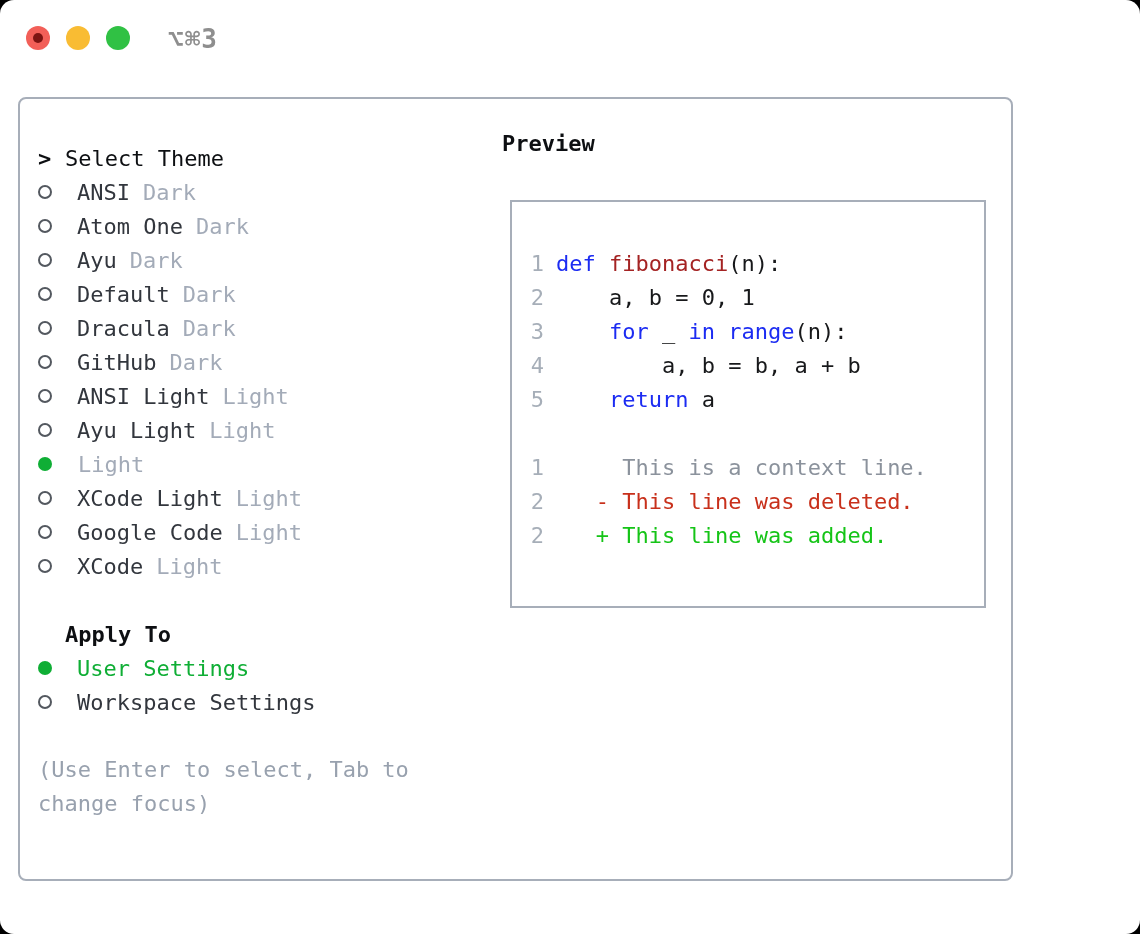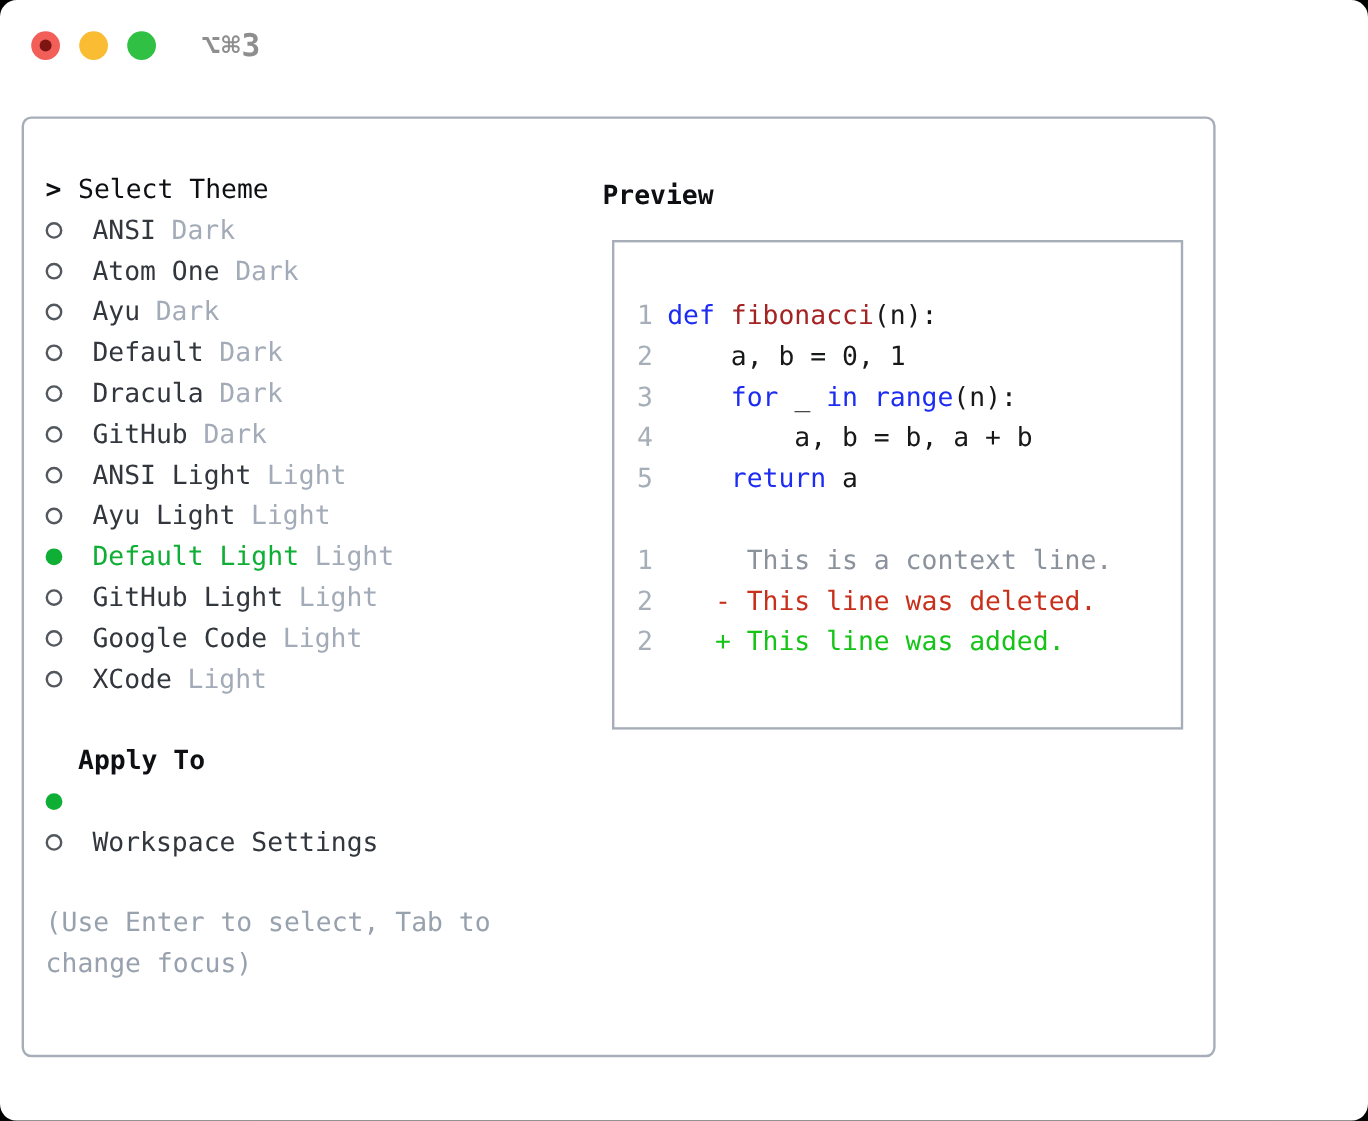--- a/index.html
+++ b/index.html
@@ -28,21 +28,21 @@
   .header-label{color:var(--header-text);font-weight:normal;}
   .header-label.apply{font-weight:bold;}
   .radio{width:14px;height:14px;border-radius:50%;box-sizing:border-box;border:2px solid var(--radio-stroke);display:inline-block;}
   .radio.on{border:none;background:var(--accent-selected-green);}
   .iname{color:var(--item-text);white-space:pre;margin-left:12px;}
   .iname.sel{color:var(--accent-selected-green);}
   .itag{color:var(--tag-gray);margin-left:13px;white-space:pre;}
   .spacer{height:34px;}
   .hint{width:400px;line-height:34px;color:var(--hint-gray);white-space:normal;}
   
-  .preview-label{position:absolute;left:482px;top:48px;height:34px;line-height:34px;font-size:22px;font-weight:bold;color:var(--header-text);}
+  .preview-label{position:absolute;left:482px;top:28px;height:34px;line-height:34px;font-size:22px;font-weight:bold;color:var(--header-text);}
   .preview-box{
     position:absolute;left:490px;top:101px;width:476px;height:408px;
     box-sizing:border-box;border:2px solid var(--border-gray);background:#fff;
   }
   #preview-lines{padding:44px 0 0 8px;font-size:22px;}
   .pline{height:34px;display:flex;align-items:center;}
   .lnum{width:24px;flex:0 0 24px;text-align:right;color:var(--line-number-gray);}
   .lcode{margin-left:12px;white-space:pre;}
   .c-plain{color:var(--code-plain);}
   .c-keyword{color:var(--keyword-blue);}
@@ -124,28 +124,27 @@
             <span class="marker">
               <span class="radio"></span>
             </span>
             <span class="iname">Ayu Light</span>
             <span class="itag">Light</span>
           </div>
           <div class="row">
             <span class="marker">
               <span class="radio on"></span>
             </span>
-            <span class="iname sel">Default Light</span>
-            <span class="itag">Light</span>
-          </div>
-          <div class="row">
-            <span class="marker">
-              <span class="radio"></span>
-            </span>
-            <span class="iname">GitHub Light</span>
+            <span class="itag">Light</span>
+          </div>
+          <div class="row">
+            <span class="marker">
+              <span class="radio"></span>
+            </span>
+            <span class="iname">XCode Light</span>
             <span class="itag">Light</span>
           </div>
           <div class="row">
             <span class="marker">
               <span class="radio"></span>
             </span>
             <span class="iname">Google Code</span>
             <span class="itag">Light</span>
           </div>
           <div class="row">
@@ -159,20 +158,21 @@
       <div class="spacer"></div>
       <div class="row">
         <span class="marker"></span>
         <span class="header-label apply">Apply To</span>
       </div>
       <div id="apply-list">
           <div class="row">
             <span class="marker">
               <span class="radio on"></span>
             </span>
+            <span class="iname sel">User Settings</span>
           </div>
           <div class="row">
             <span class="marker">
               <span class="radio"></span>
             </span>
             <span class="iname">Workspace Settings</span>
           </div>
         </div>
       <div class="spacer"></div>
       <div class="hint">(Use Enter to select, Tab to change focus)</div>

